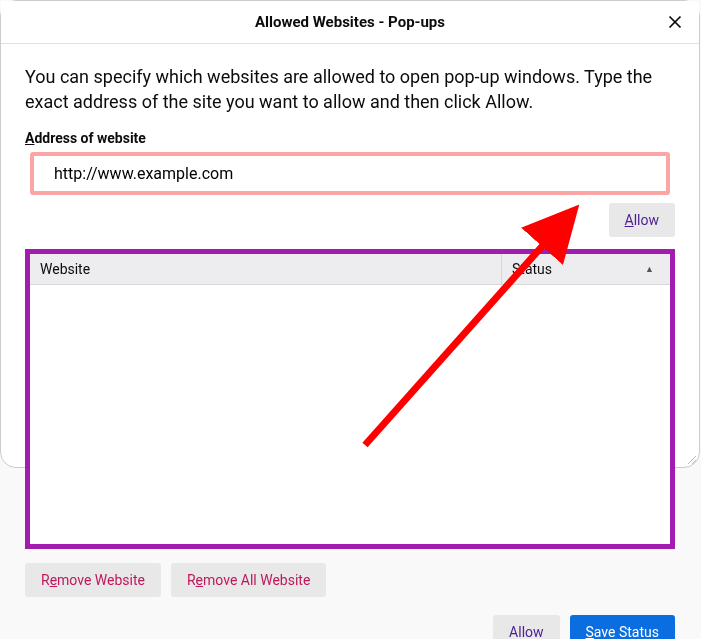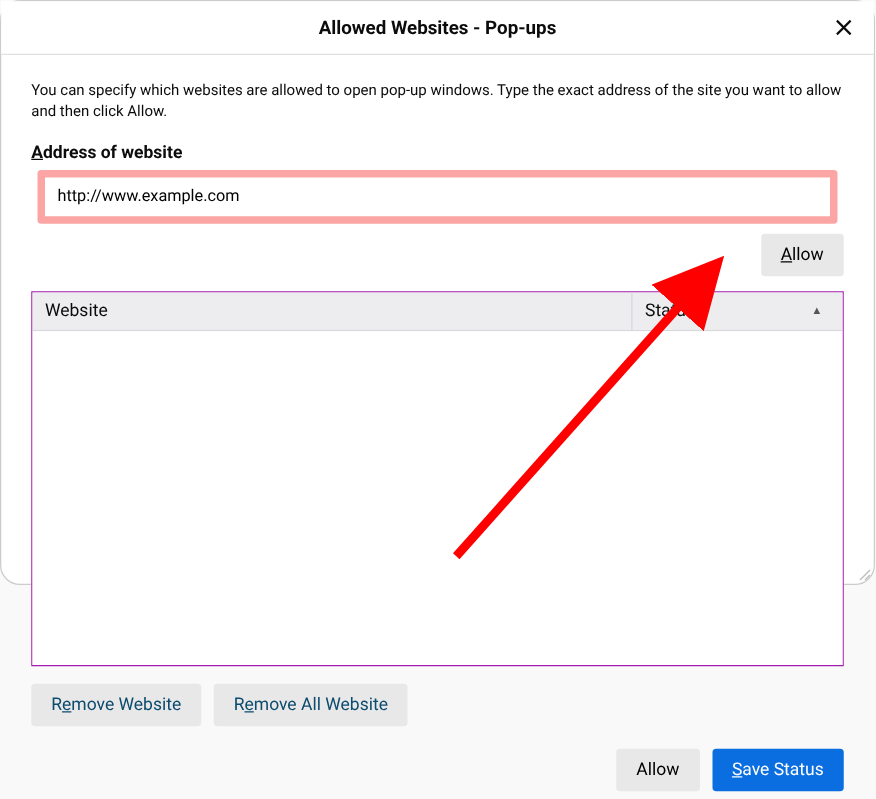--- a/index.html
+++ b/index.html
@@ -55,68 +55,68 @@
       align-items: center;
       justify-content: center;
     }
     .content {
       padding: 20px 24px 10px 24px;
       flex: 1;
       display: flex;
       flex-direction: column;
     }
     .description {
-      font-size: 12px;
+      font-size: 18px;
       line-height: 1.4;
       margin-bottom: 16px;
     }
     .field-label {
       font-size: 14px;
       margin-bottom: 6px;
       display: block;
       font-weight: bold;
     }
     .address-input {
       width: 640px;
       margin-left: 5px;
-      padding: 8px 10px;
-      font-size: 13px;
-      border: 6px solid #fca5a5;
+      padding: 8px 20px;
+      font-size: 16px;
+      border: 4px solid #fca5a5;
       border-radius: 3px;
       outline: none;
       font-family: inherit;
     }
     .allow-row {
       display: flex;
       justify-content: flex-end;
       margin-top: 8px;
       margin-bottom: 12px;
     }
     .btn {
       padding: 8px 16px;
       font-size: 14px;
       border: none;
       border-radius: 3px;
       cursor: pointer;
       font-family: inherit;
       background: #e8e8e8;
-      color: #000000;
+      color: #4c1d95;
       min-height: 34px;
     }
     .btn.primary {
       background: #0a6ee0;
       color: #fff;
     }
     .btn.disabled {
-      color: #0c4a6e;
+      color: #be185d;
       background: #e8e8e8;
       cursor: default;
     }
     .table-wrapper {
-      border: 1px solid #a21caf;
+      border: 5px solid #a21caf;
       height: 300px;
       display: flex;
       flex-direction: column;
       background: #fff;
     }
     .table-header {
       display: flex;
       background: #ededf0;
       border-bottom: 1px solid #d7d7db;
     }

